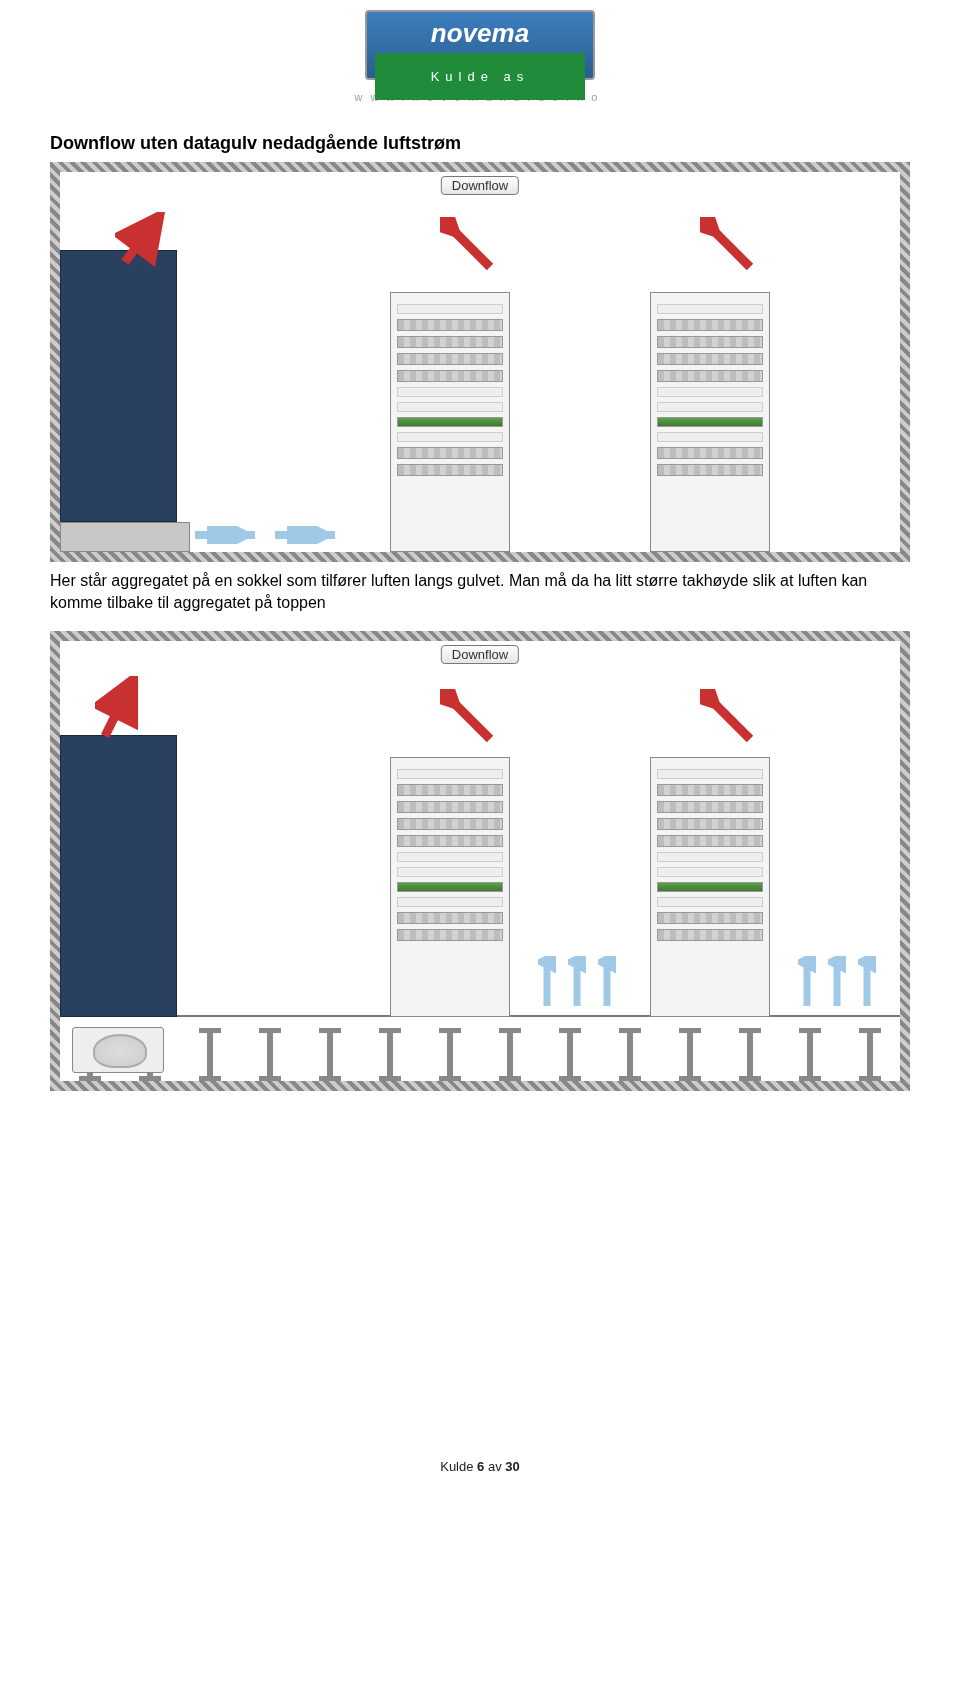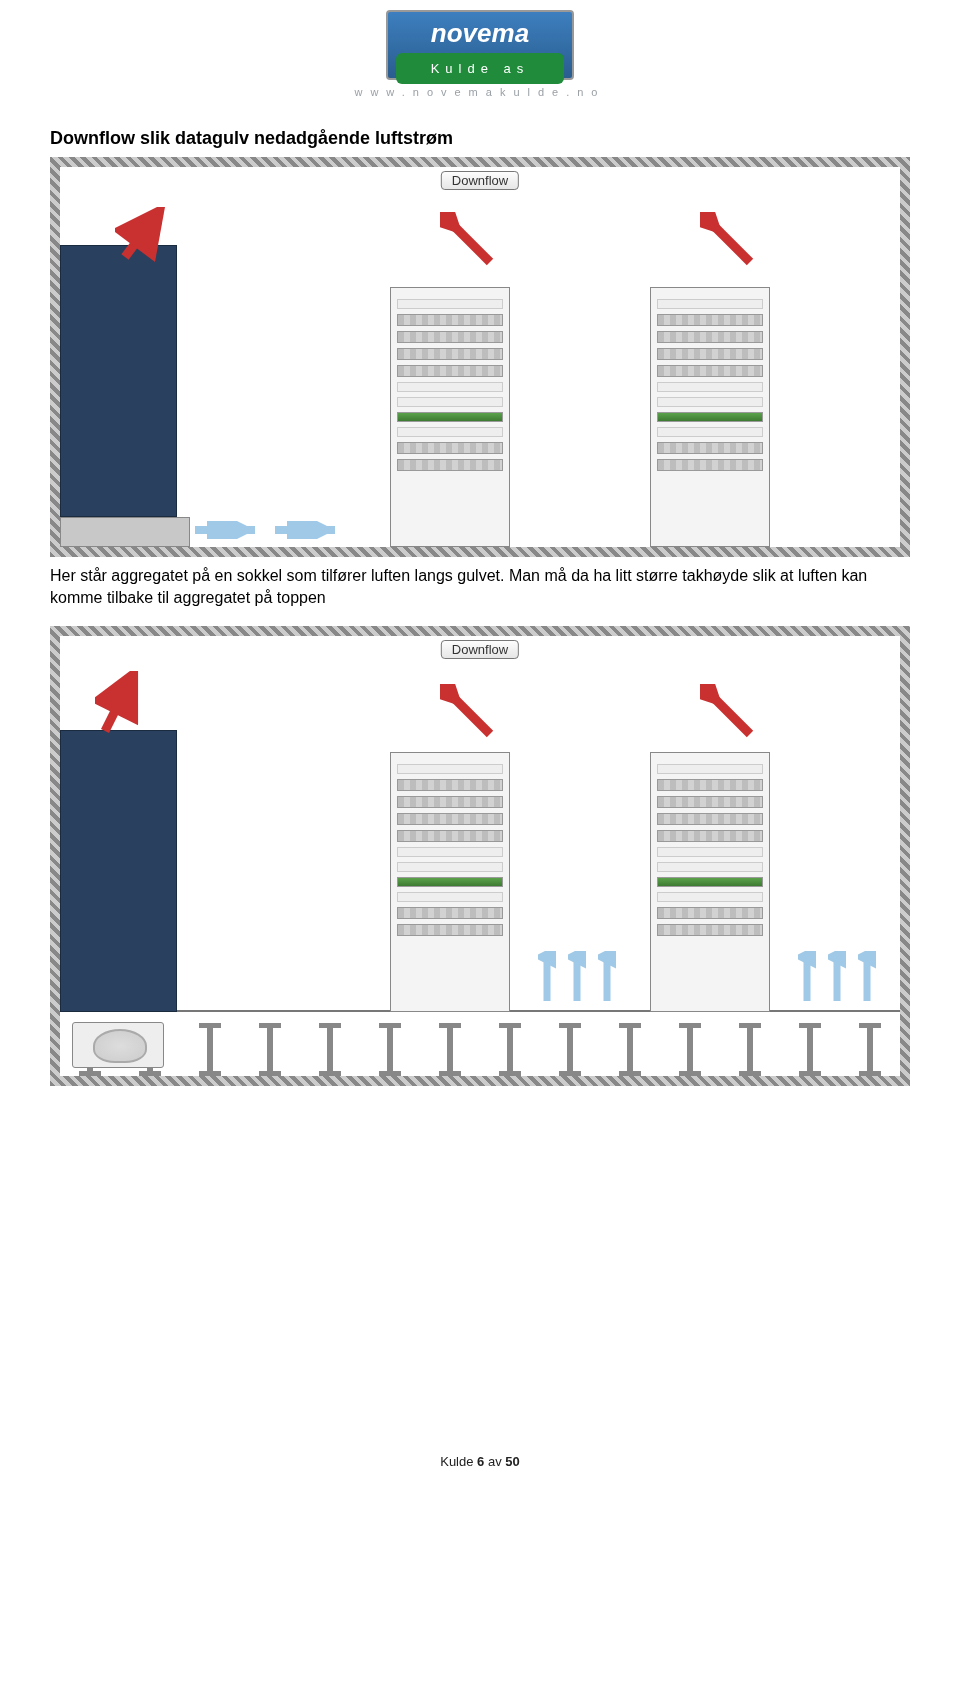--- a/index.html
+++ b/index.html
@@ -14,32 +14,32 @@
     width: 960px;
     padding: 0 50px 30px 50px;
     box-sizing: border-box;
   }
   .header {
     text-align: center;
     padding-top: 10px;
   }
   .logo-wrap { display: inline-block; }
   .logo {
-    width: 188px; height: 70px;
+    width: 230px; height: 70px;
     background: linear-gradient(#3d7fbf,#2a5d8f);
     border: 2px solid #999;
     border-radius: 4px;
     position: relative;
     color: #fff;
     box-sizing: border-box;
   }
   .logo .top { font-size: 26px; font-weight: bold; font-style: italic; padding-top:6px;}
   .logo .bot {
     background: #1f8b3b; font-size: 13px; letter-spacing: 6px;
-    padding: 8px 0; margin: 4px 8px 6px 8px; border-radius: 6px;
+    padding: 16px 0; margin: 4px 8px 6px 8px; border-radius: 0;
   }
   .url {
     color: #9aa0a6; letter-spacing: 8px; font-size: 11px; padding: 6px 0 18px 0;
   }
   .section-title {
     font-weight: bold;
     font-size: 18px;
     margin: 12px 0 8px 0;
   }
   .para { font-size: 16px; line-height: 1.35; margin: 4px 0 18px 0; }
@@ -120,21 +120,21 @@
   <div class="header">
     <div class="logo-wrap">
       <div class="logo">
         <div class="top">novema</div>
         <div class="bot">Kulde as</div>
       </div>
     </div>
     <div class="url">www.novemakulde.no</div>
   </div>
 
-  <div class="section-title">Downflow  slik datagulv nedadgående luftstrøm</div>
+  <div class="section-title">Downflow  uten datagulv nedadgående luftstrøm</div>
 
   <div class="diagram dia1">
     <div class="diag-inner">
       <div class="badge">Downflow</div>
 
       <div class="unit" style="left:0; bottom:30px; width:115px; height:270px;"></div>
       <div style="position:absolute;left:0;bottom:0;width:130px;height:30px;background:#c8c8c8;border:1px solid #888;box-sizing:border-box;"></div>
 
       <div class="arrow" style="left:135px; bottom:8px;">
         <svg width="70" height="18">
@@ -308,16 +308,16 @@
           <div class="slot green"></div>
           <div class="slot gap"></div>
           <div class="slot"></div>
           <div class="slot"></div>
       </div>
     </div>
   </div>
 
 
   <div class="footer">
-    <span>Kulde </span><span class="bold">6</span><span> av </span><span class="bold">50</span>
+    <span>Kulde </span><span class="bold">6</span><span> av </span><span class="bold">30</span>
   </div>
 
 </div>
 
 </body></html>

